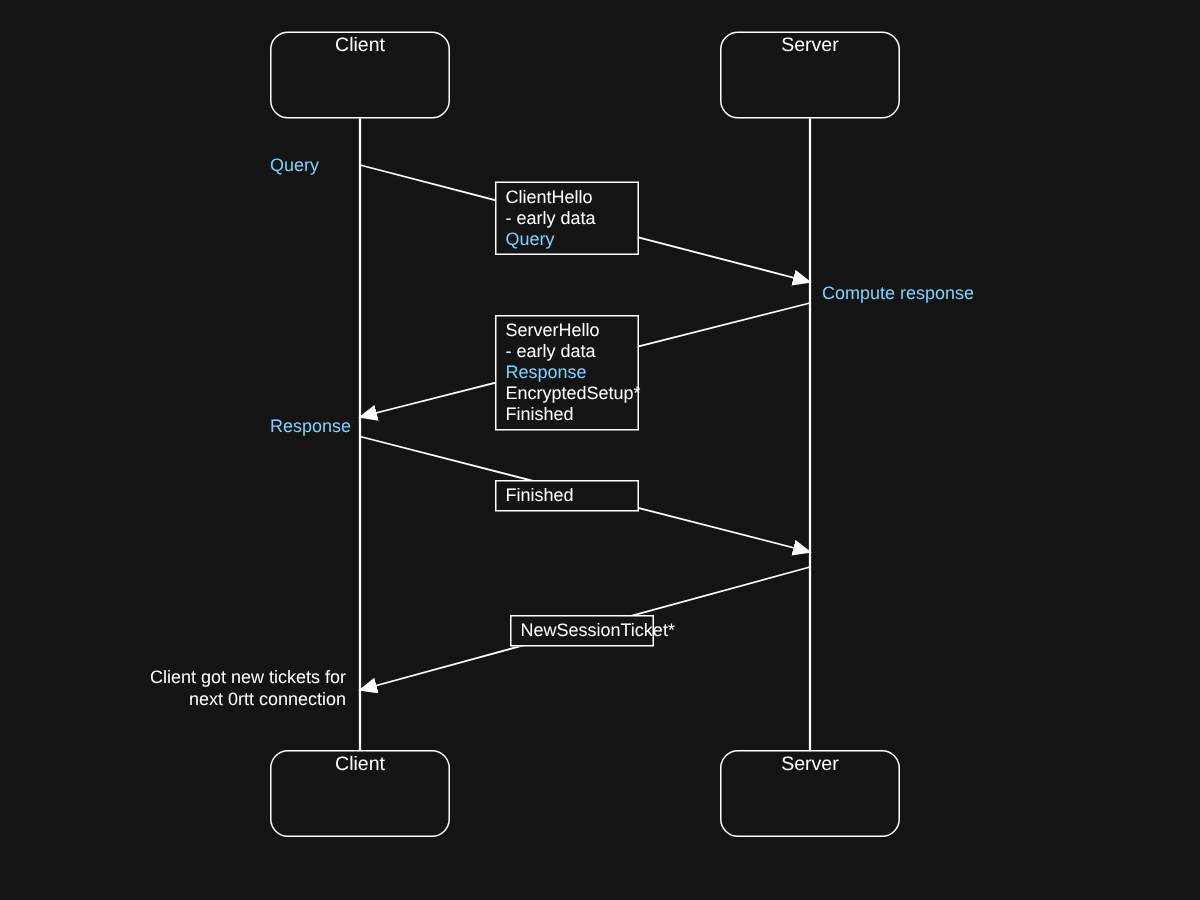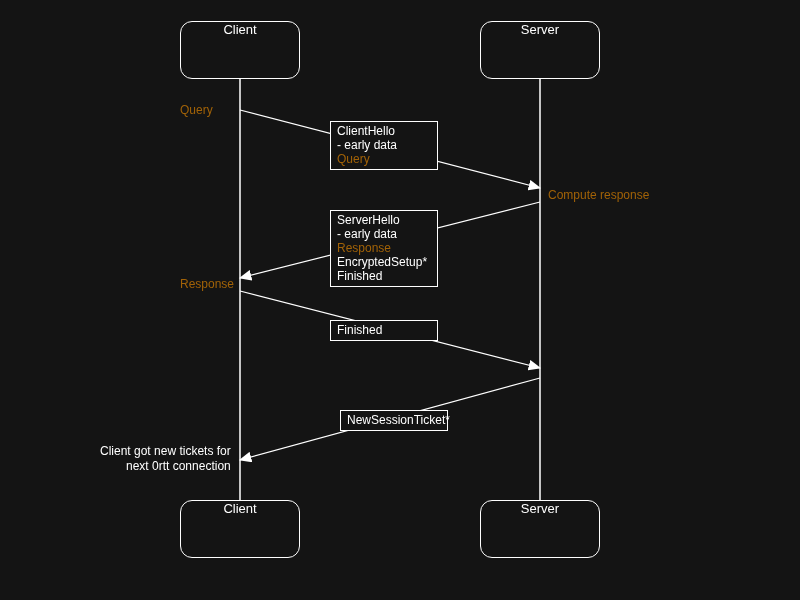--- a/index.html
+++ b/index.html
@@ -25,39 +25,39 @@
     box-sizing: border-box;
     display: flex;
     align-items: flex-start;
     justify-content: center;
     color: #ffffff;
     font-size: 13px;
   }
 
   .msg {
     position: absolute;
-    width: 108px;
+    width: 96px;
     border: 1.5px solid #ffffff;
     background: #141414;
     box-sizing: border-box;
     padding: 2px 4px 3px 6px;
     color: #ffffff;
     font-size: 12px;
     line-height: 14px;
   }
   .msg .line { white-space: nowrap; }
 
   .label {
     position: absolute;
     font-size: 12px;
     line-height: 14px;
     color: #ffffff;
     white-space: nowrap;
   }
-  .green { color: #a16207; }
+  .green { color: #7dd3fc; }
   .note {
     white-space: pre-line;
     line-height: 15px;
   }
 </style>
 </head>
 <body>
 
 <div class="canvas">
 

